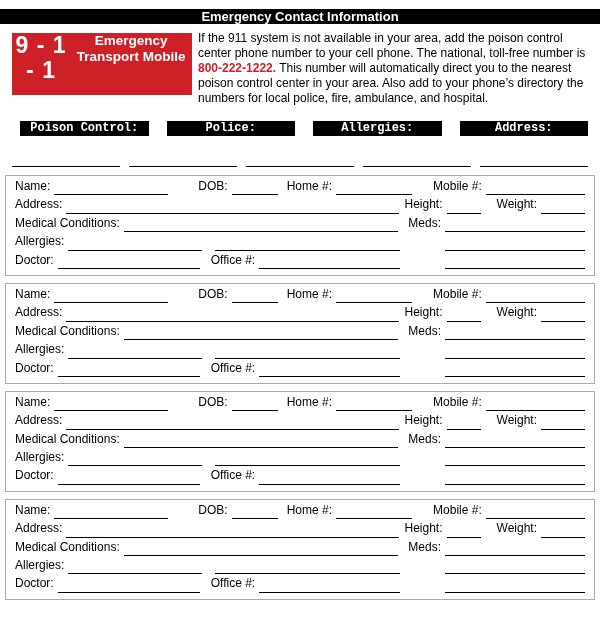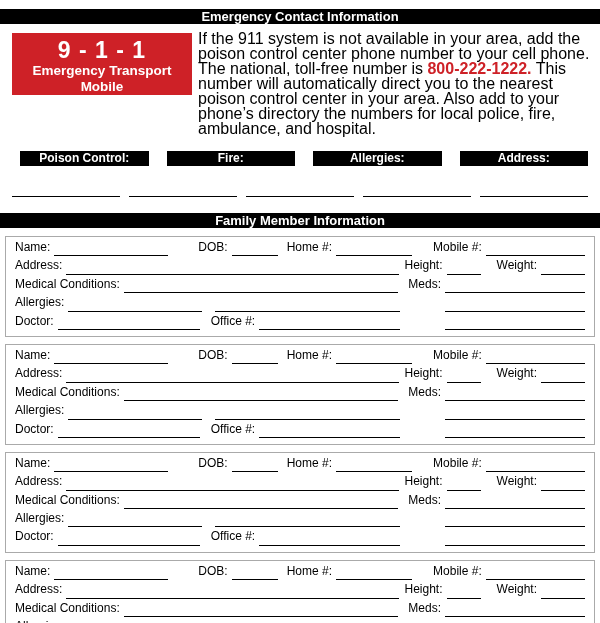--- a/index.html
+++ b/index.html
@@ -14,33 +14,33 @@
     font-weight: bold; font-size: 13px;
     text-align: center; height: 15px; line-height: 15px;
   }
   .bar.top { margin-top: 9px; }
   .bar.family { margin-top: 16px; }
 
   .intro { display: flex; padding: 9px 10px 0 12px; }
   .badge {
     flex: none; width: 180px; height: 62px;
     background: #ce2127; color: #fff;
-    display: flex; flex-direction: column; justify-content: flex-end;
+    display: flex; justify-content: flex-end;
     text-align: center; font-weight: bold;
   }
   .badge .num  { font-size: 23px; line-height: 25px; letter-spacing: 1px; }
   .badge .phon { font-size: 12.5px; line-height: 14px; }
   .badge .cap  { font-size: 13.5px; line-height: 16px; }
   .intro .copy {
     flex: 1; margin: -2px 0 0 6px;
-    font-size: 16px; line-height: 15px;
+    font-size: 12px; line-height: 15px;
   }
   .copy .phone { color: #ce2127; font-weight: bold; }
 
-  .cbars { display: flex; gap: 18px; margin: 15px 12px 0 20px; }
+  .cbars { display: flex; gap: 18px; margin: 15px 12px 0 20px; font-family: Liberation Mono, monospace; }
   .cbar {
     flex: 1; background: #000; color: #fff;
     font-weight: bold; font-size: 12px; text-align: center;
     height: 15px; line-height: 15px;
   }
   .clines { display: flex; gap: 9px; margin: 30px 12px 0 12px; }
   .cline { flex: 1; height: 0; border-bottom: 1.5px solid #000; }
 
   #member-list { margin-top: 8px; }
   .member {
@@ -71,34 +71,33 @@
   <div class="intro">
     <div class="badge">
       <div class="num">9 - 1 - 1</div>
       <div class="cap">Emergency Transport Mobile</div>
     </div>
     <div class="copy"><span>If the 911 system is not available in your area, add the poison control center phone number to your cell phone. The national, toll-free number is </span><span class="phone">800-222-1222.</span><span> This number will automatically direct you to the nearest poison control center in your area. Also add to your phone’s directory the numbers for local police, fire, ambulance, and hospital.</span></div>
   </div>
 
   <div class="cbars">
     <div class="cbar">Poison Control:</div>
-    <div class="cbar">Fire:</div>
+    <div class="cbar">Police:</div>
     <div class="cbar">Allergies:</div>
     <div class="cbar">Address:</div>
   </div>
 
   <div class="clines">
     <div class="cline"></div>
     <div class="cline"></div>
     <div class="cline"></div>
     <div class="cline"></div>
     <div class="cline"></div>
   </div>
 
-  <div class="bar family">Family Member Information</div>
 
   <div id="member-list">
   <div class="member">
 
     <div class="frow">
       <span class="lbl">Name:</span>
       <span class="line w114"></span>
       <span class="sp30"></span>
       <span class="lbl">DOB:</span>
       <span class="line w46"></span>

